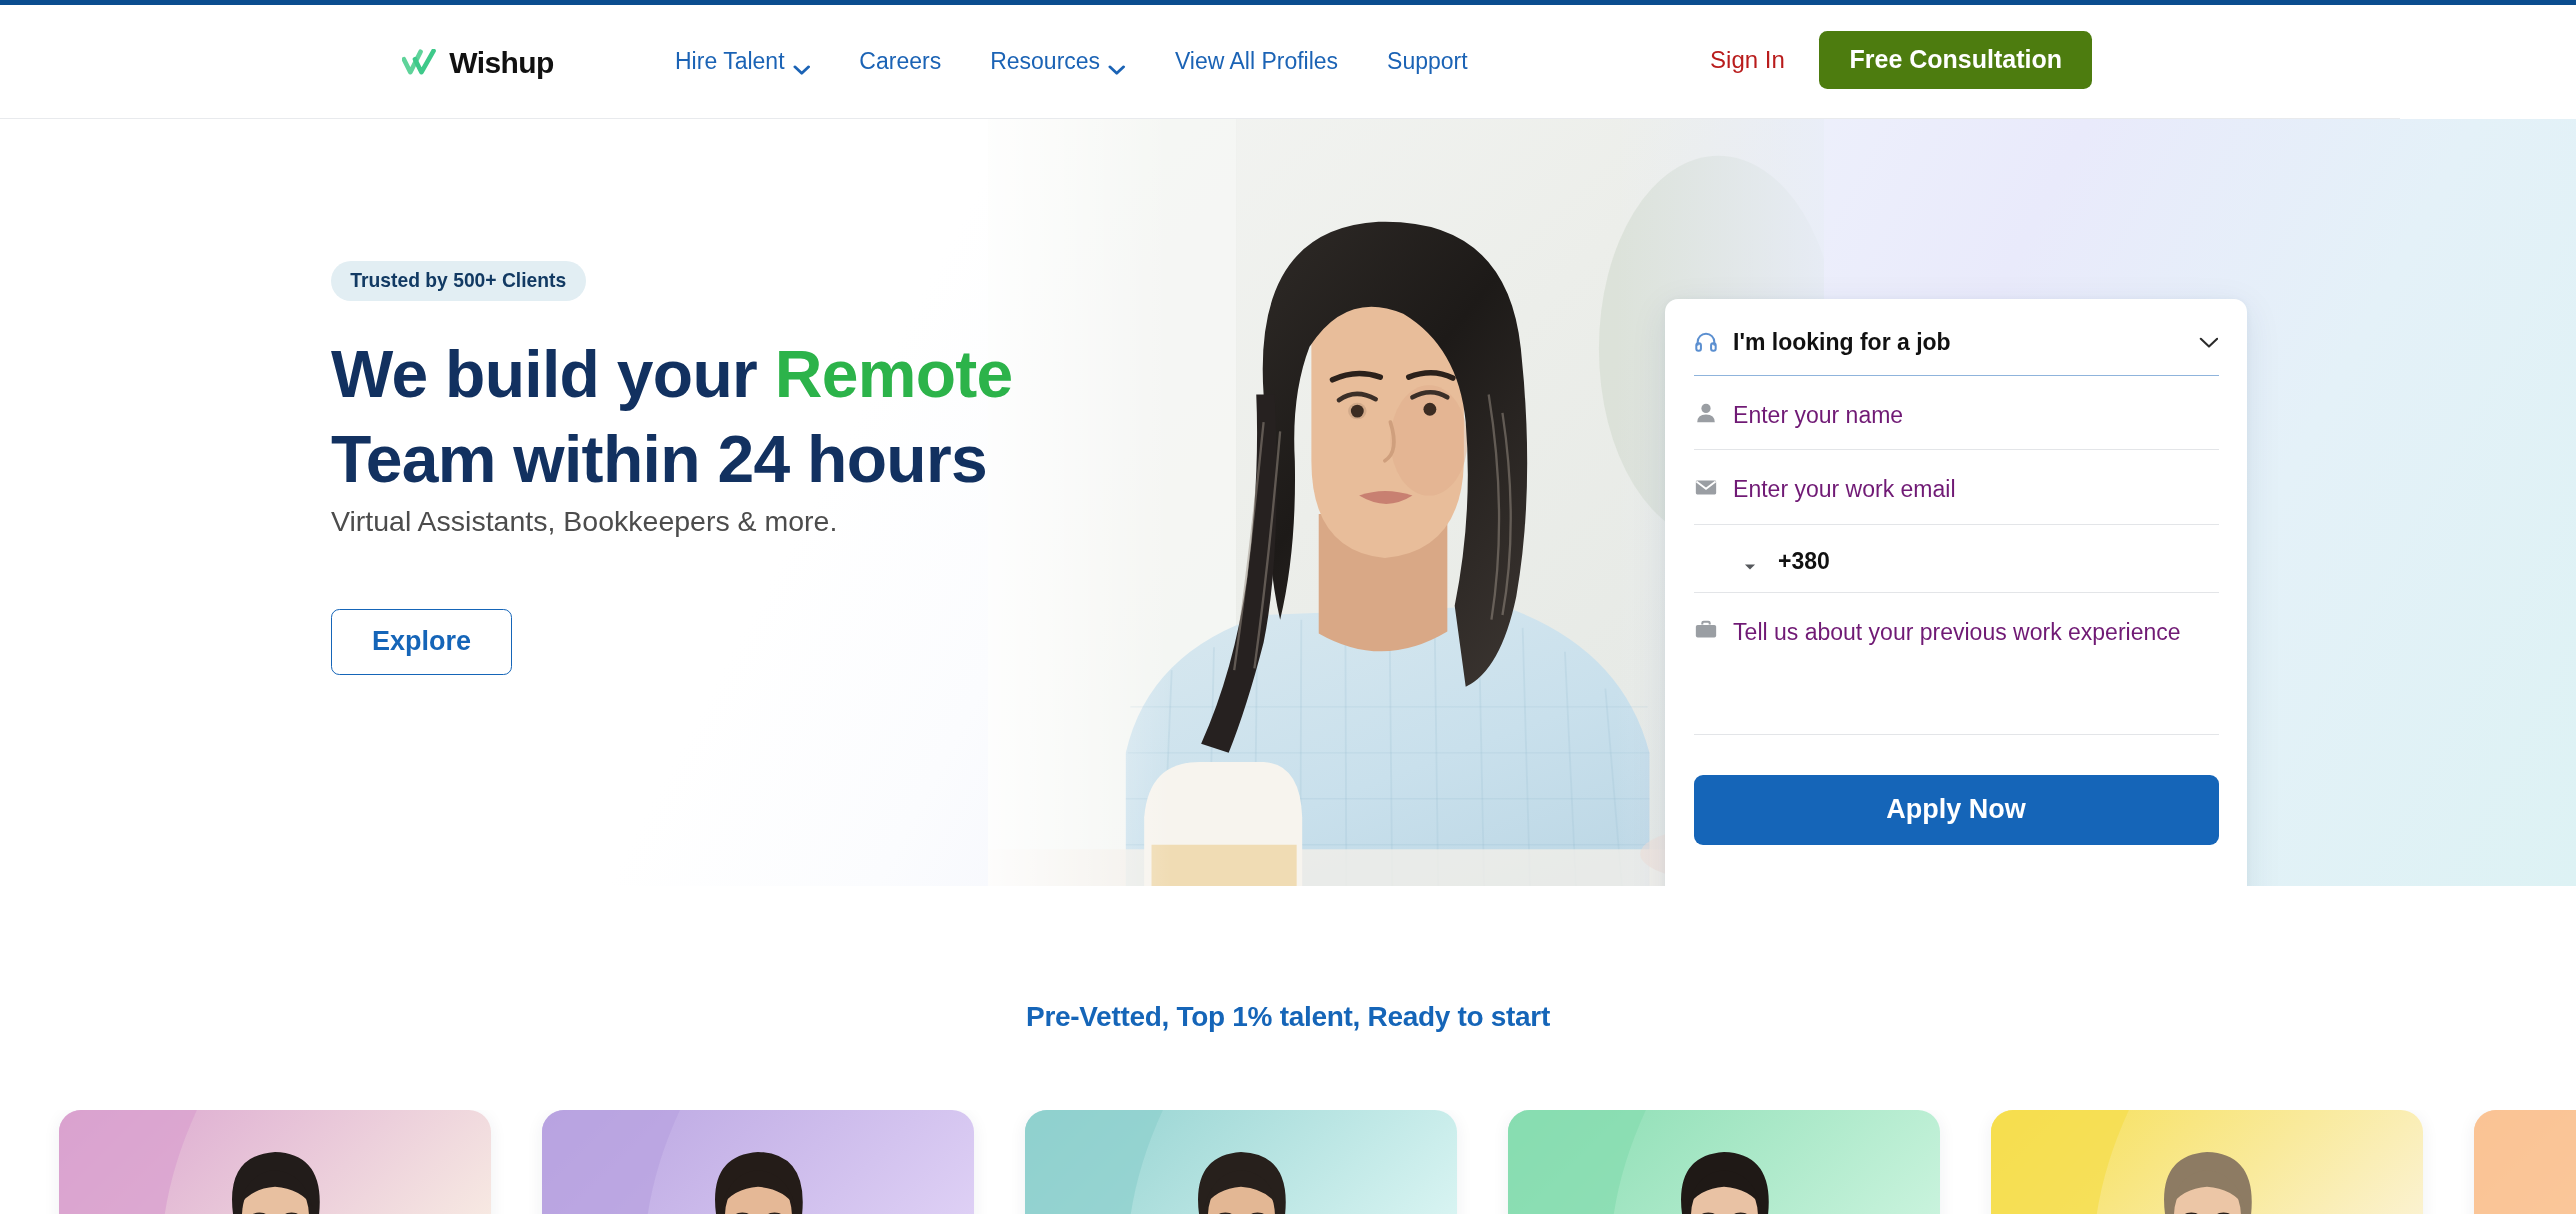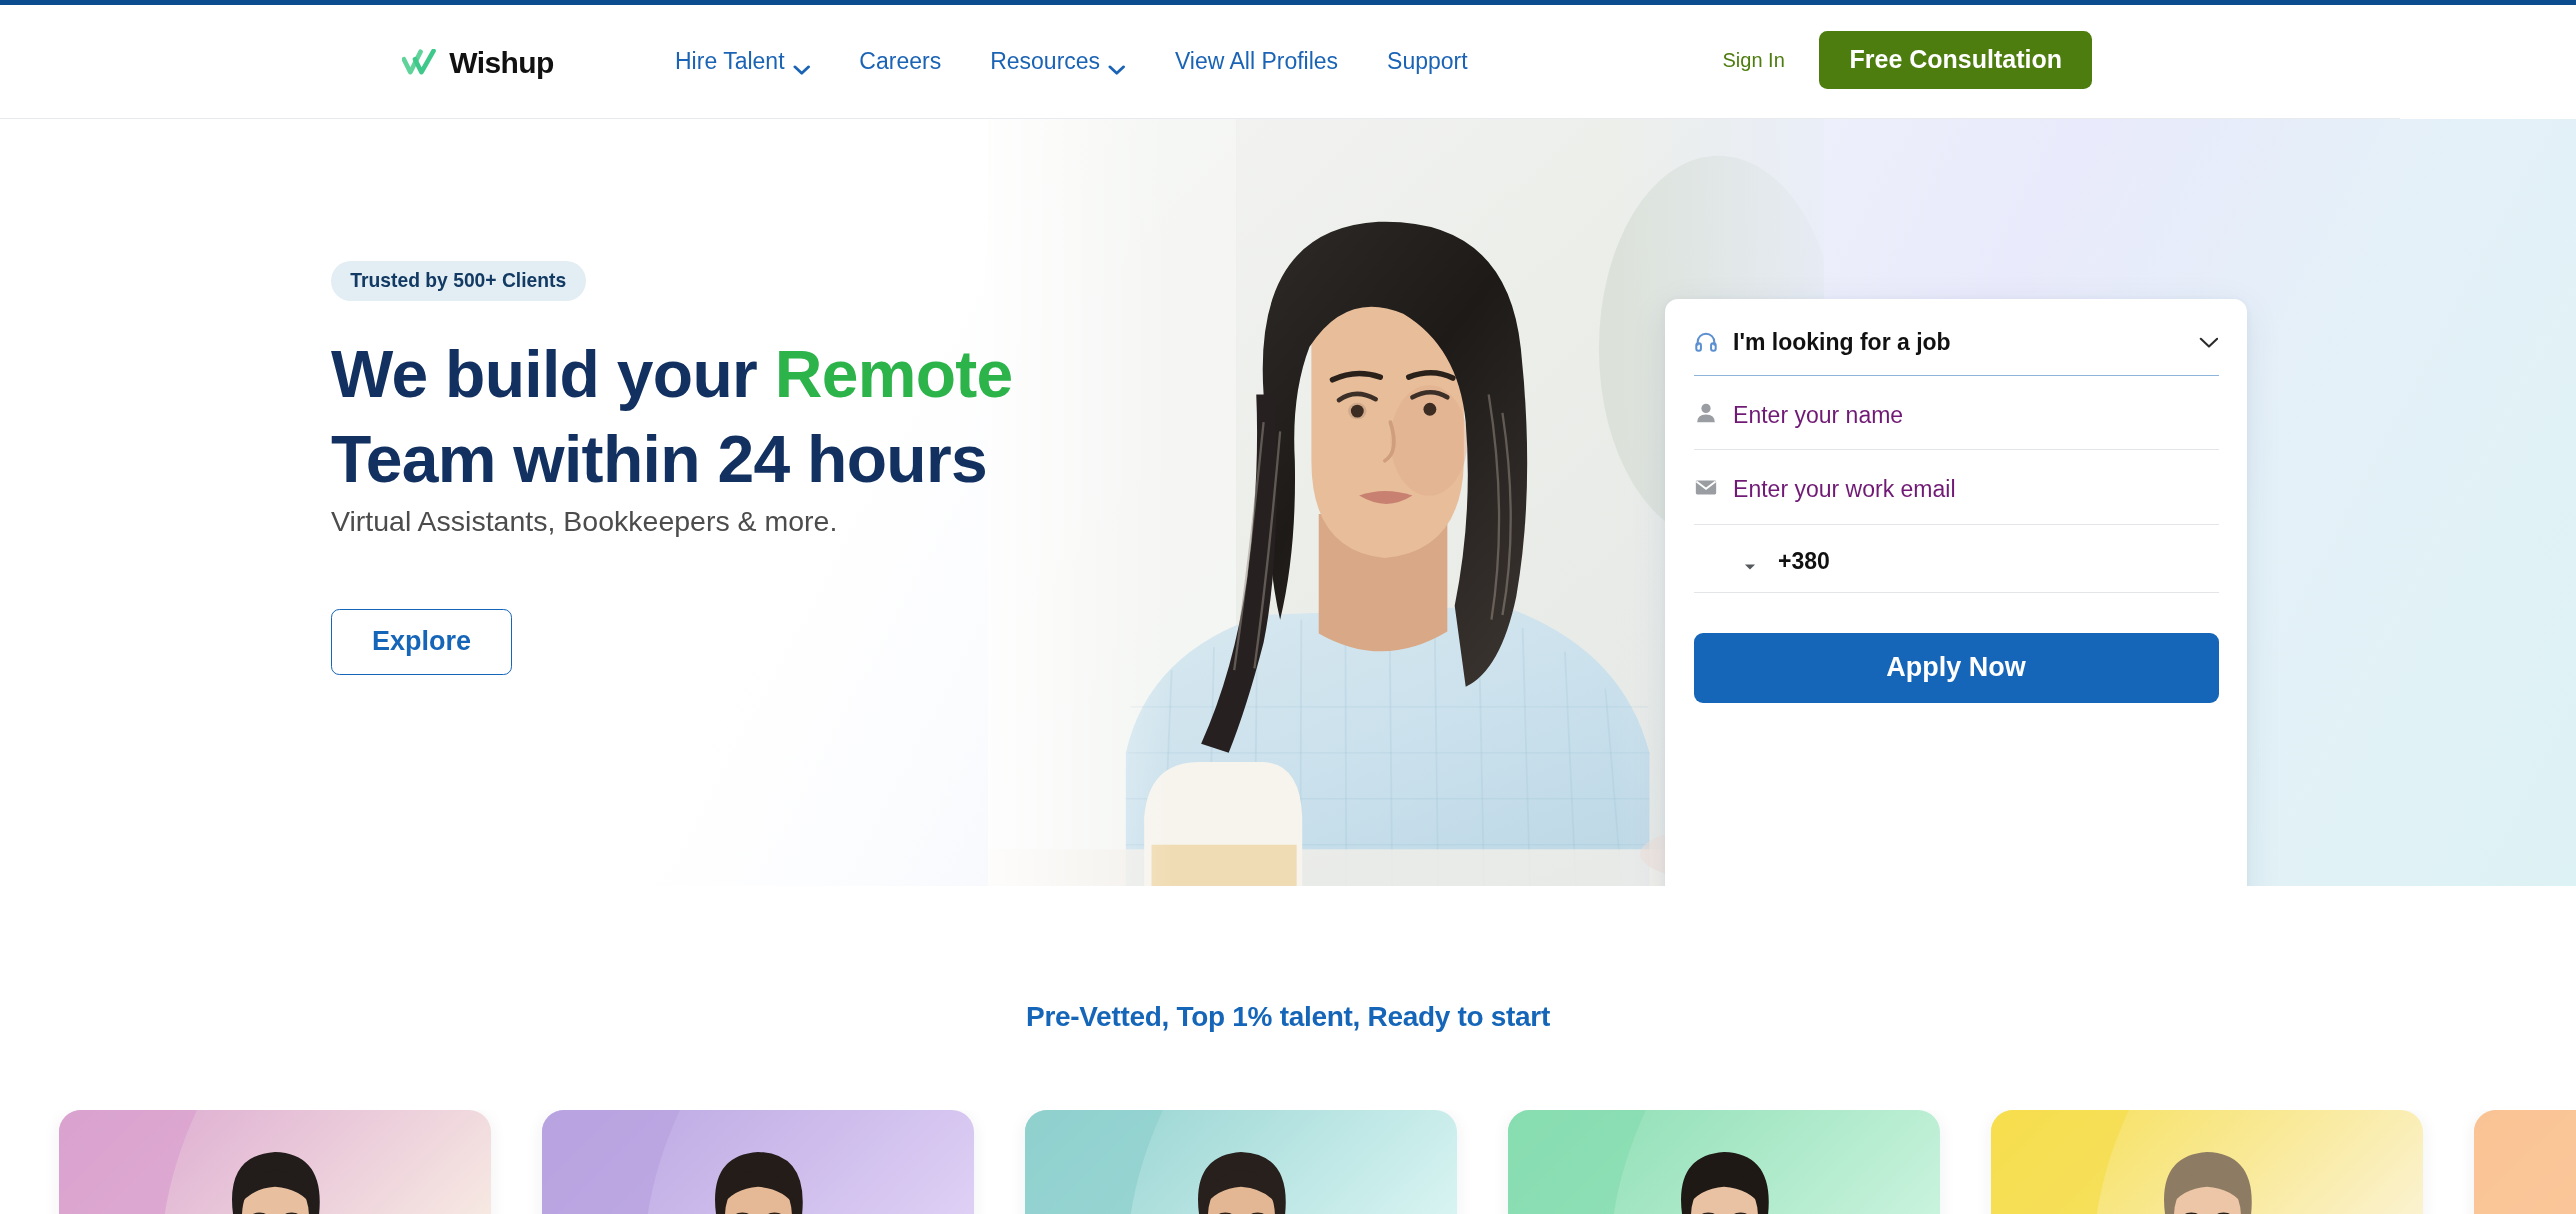--- a/index.html
+++ b/index.html
@@ -45,21 +45,21 @@
     cursor: pointer; white-space: nowrap;
   }
   .nav-item:last-child { margin-right: 0; }
   .caret { width: 17.5px; height: 10px; display: block; }
 
   .header-right {
     position: absolute; right: 308px; top: 26px;
     display: flex; align-items: center; gap: 31px;
   }
   .signin {
-    color: #4d7c0f; font-size: 20px; cursor: pointer; line-height: 1;
+    color: #b91c1c; font-size: 24px; cursor: pointer; line-height: 1;
     padding: 9.2px 3.7px;
   }
   .cta-btn {
     background: #4d7c0f; color: #ffffff;
     font-size: 25px; font-weight: bold;
     border: none; border-radius: 8.3px;
     padding: 15.6px 30px; cursor: pointer;
     line-height: 1.1; font-family: inherit;
   }
 
@@ -404,20 +404,29 @@
         <span class="top"></span><span class="bot"></span>
       </span>
       <span class="flag-caret">
         <svg viewBox="0 0 13 8" xmlns="http://www.w3.org/2000/svg">
           <path d="M1 1.5 L6.5 7 L12 1.5 Z" fill="#55585c"></path>
         </svg>
       </span>
       <span class="dial-code">+380</span>
     </div>
 
+    <div class="field textarea-field">
+      <span class="f-icon">
+        <svg viewBox="0 0 26 26" xmlns="http://www.w3.org/2000/svg">
+          <path d="M9 7 V5.5 Q9 4 10.5 4 H15.5 Q17 4 17 5.5 V7" fill="none" stroke="#9a9ea3" stroke-width="2.2"></path>
+          <rect x="2" y="7.5" width="22" height="13.5" rx="2" fill="#9a9ea3"></rect>
+        </svg>
+      </span>
+      <span class="f-placeholder">Tell us about your previous work experience</span>
+    </div>
 
     <button class="apply-btn">Apply Now</button>
   </div>
 </section>
 
 <section class="talent"></section>
 <h2 class="talent-title">Pre-Vetted, Top 1% talent, Ready to start</h2>
 
 <div class="cards">
     <div class="talent-card">

